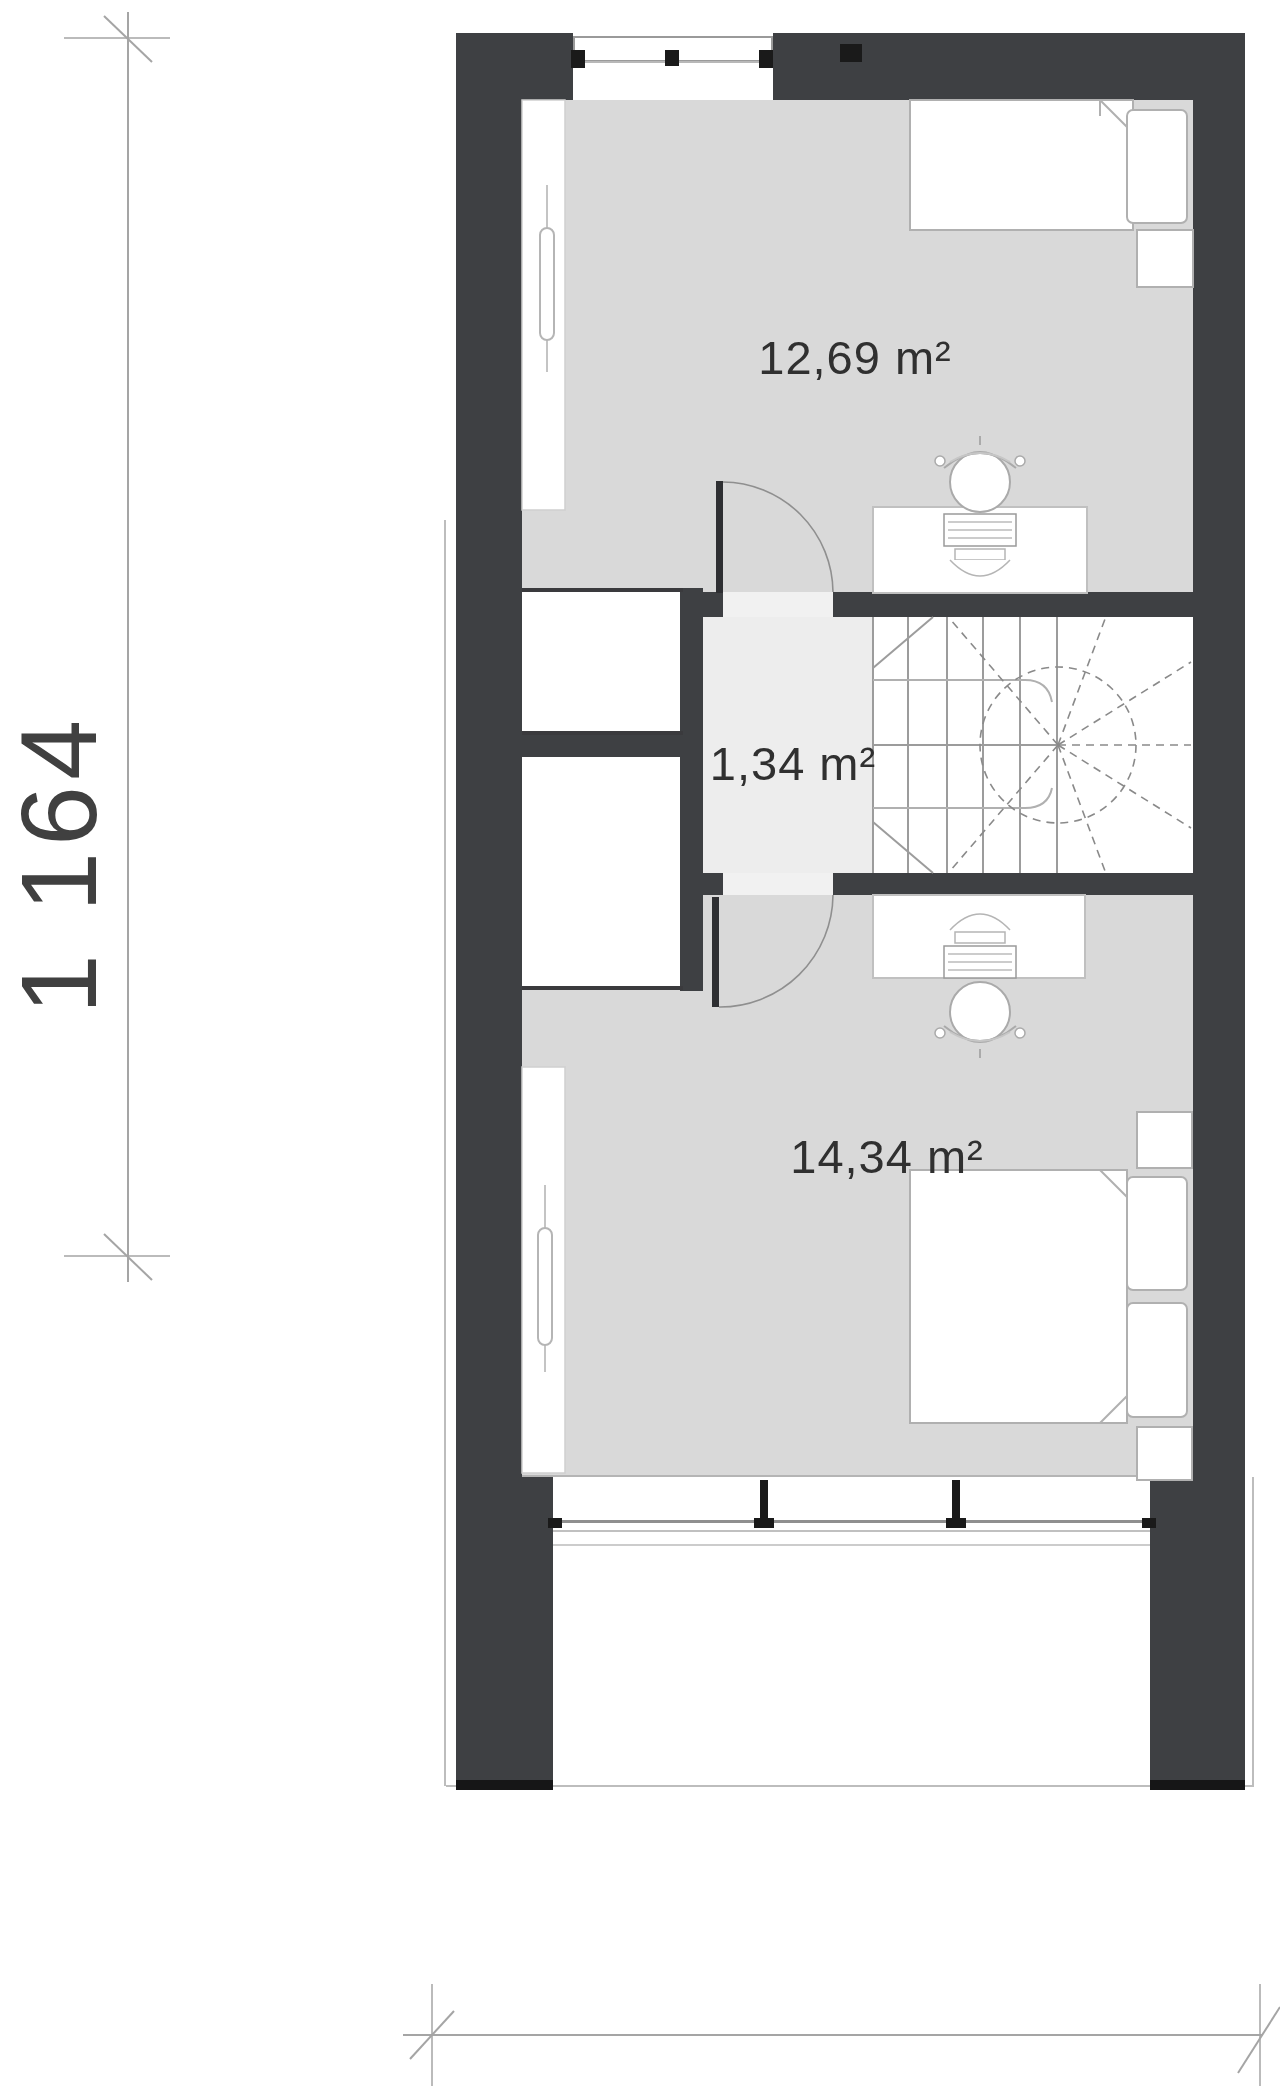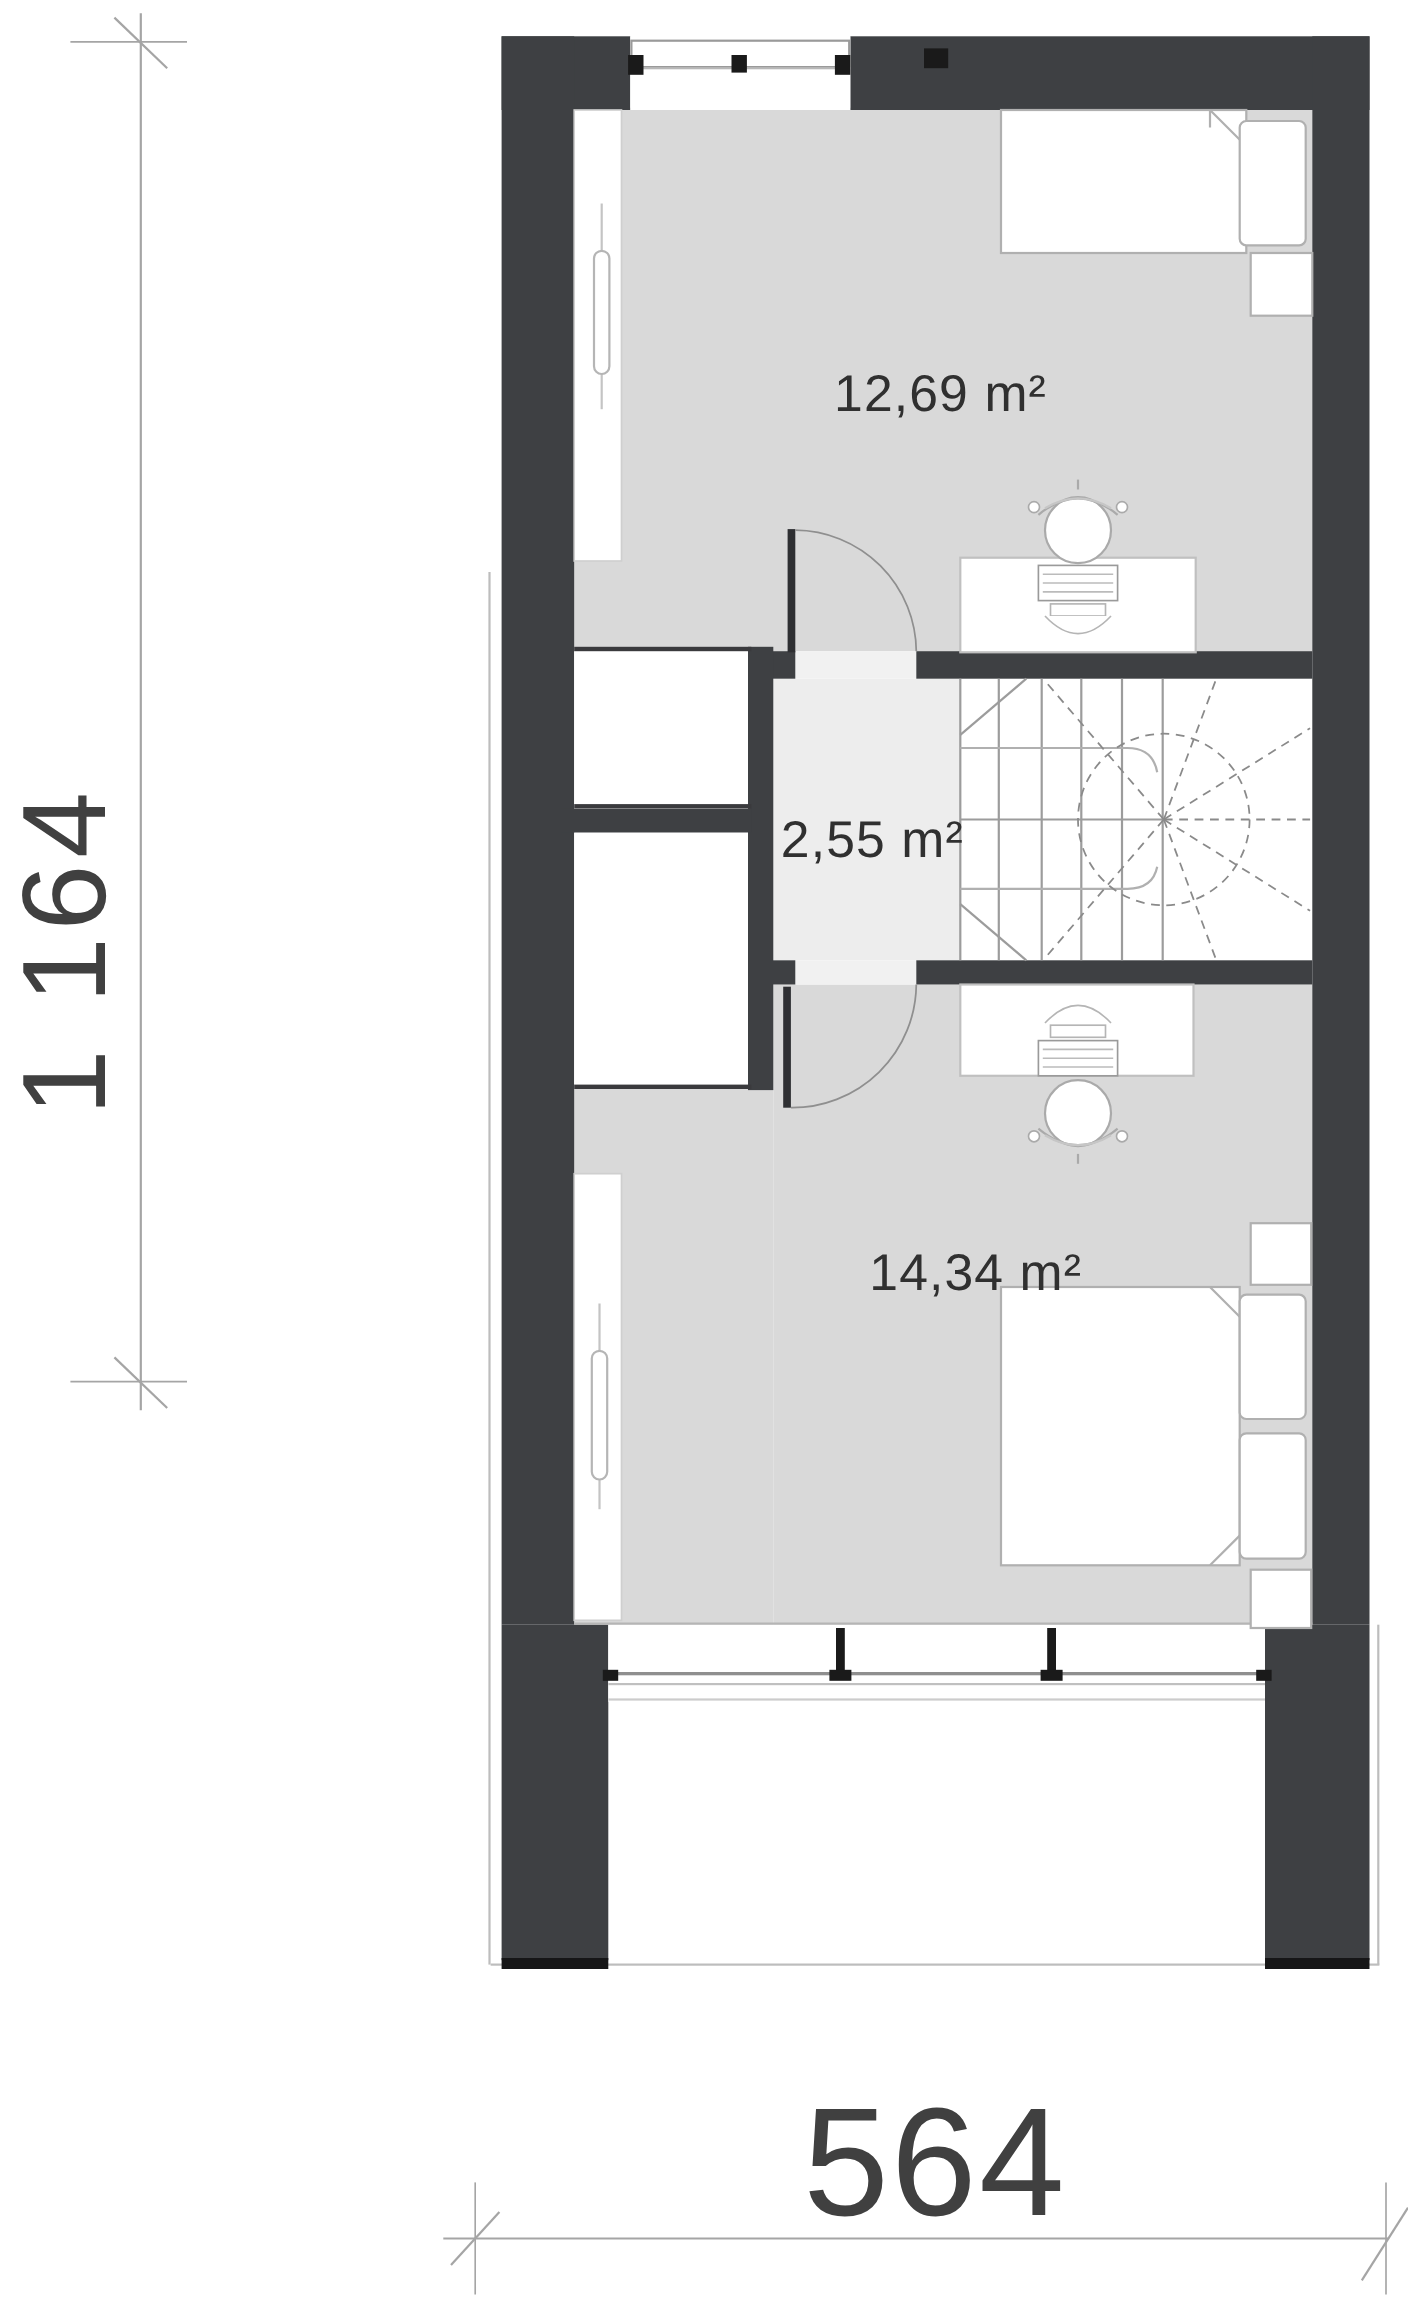--- a/index.html
+++ b/index.html
@@ -197,21 +197,20 @@
     <line x1="403" y1="2035" x2="1262" y2="2035"></line>
     <line x1="432" y1="1984" x2="432" y2="2086" stroke-width="1.5"></line>
     <line x1="410" y1="2059" x2="454" y2="2011"></line>
     <line x1="1260" y1="1984" x2="1260" y2="2086" stroke-width="1.5"></line>
     <line x1="1238" y1="2073" x2="1280" y2="2007"></line>
   </g>
 </svg>
 
   <div class="label area-label" style="left:855px; top:357px;">12,69 m²</div>
 
-  <div class="label area-label" style="left:793px; top:763px;">2,55 m²</div>
+  <div class="label area-label" style="left:793px; top:763px;">1,34 m²</div>
 
   <div class="label area-label" style="left:887px; top:1156px;">14,34 m²</div>
 
   <div class="label dim-label dim-label-v" style="left:58px; top:864px;">1 164</div>
 
-  <div class="label dim-label dim-label-h" style="left:850px; top:1966px;">564</div>
 
 </div>
 
 </body></html>

